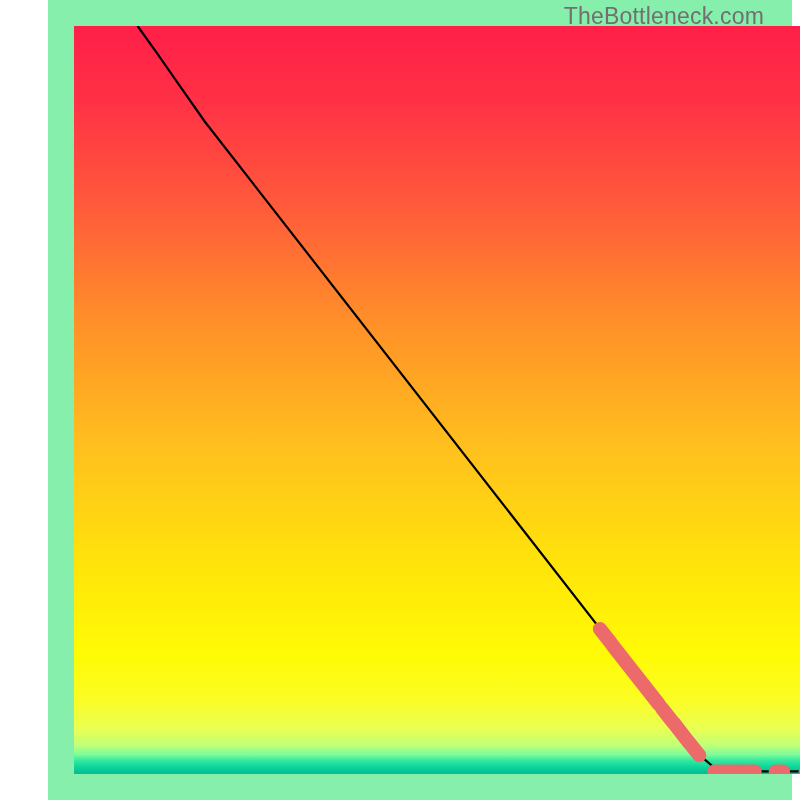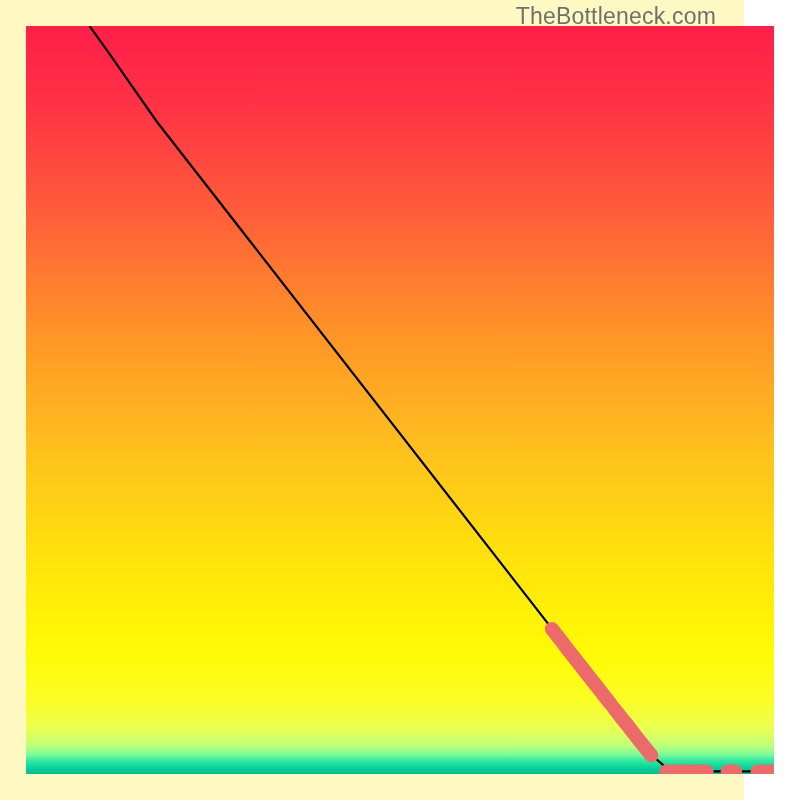--- a/index.html
+++ b/index.html
@@ -7,21 +7,22 @@
     padding: 0;
     width: 800px;
     height: 800px;
     overflow: hidden;
     font-family: Arial, Helvetica, sans-serif;
   }
   .frame {
     position: relative;
     width: 744px;
     height: 800px;
-    background: #fef9c3;
+    background: #86efac;
+    margin-left: 48px;
   }
   .plot {
     position: absolute;
     left: 26px;
     top: 26px;
     width: 748px;
     height: 748px;
     overflow: hidden;
   }
   .watermark {

